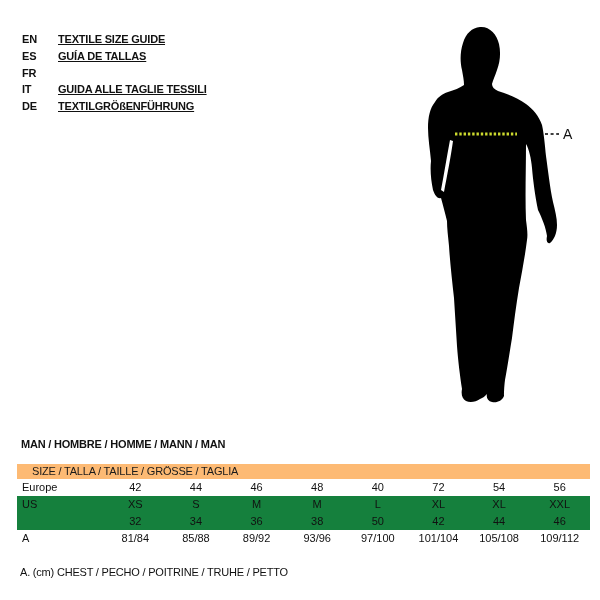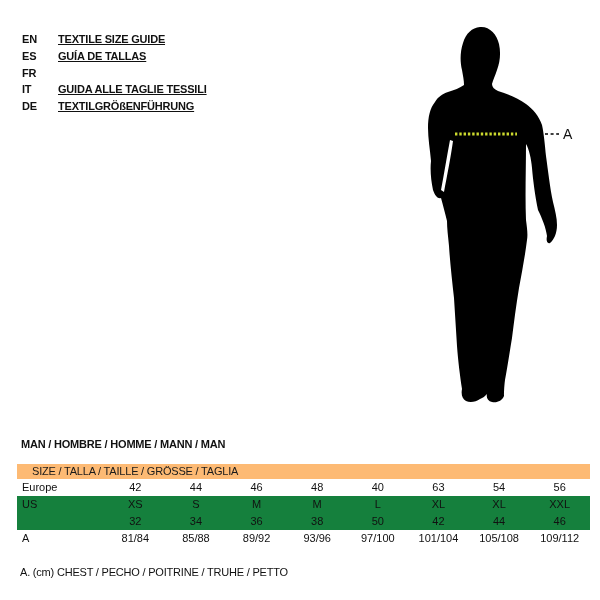--- a/index.html
+++ b/index.html
@@ -95,21 +95,21 @@
   <div class="size-table">
     <div class="t-header">SIZE / TALLA / TAILLE / GRÖSSE / TAGLIA</div>
 
     <div class="t-row">
       <div class="t-label">Europe</div>
       <div class="t-cell">42</div>
       <div class="t-cell">44</div>
       <div class="t-cell">46</div>
       <div class="t-cell">48</div>
       <div class="t-cell">40</div>
-      <div class="t-cell">63</div>
+      <div class="t-cell">72</div>
       <div class="t-cell">54</div>
       <div class="t-cell">56</div>
     </div>
 
     <div class="t-row striped">
       <div class="t-label">US</div>
       <div class="t-cell">XS</div>
       <div class="t-cell">S</div>
       <div class="t-cell">M</div>
       <div class="t-cell">M</div>

